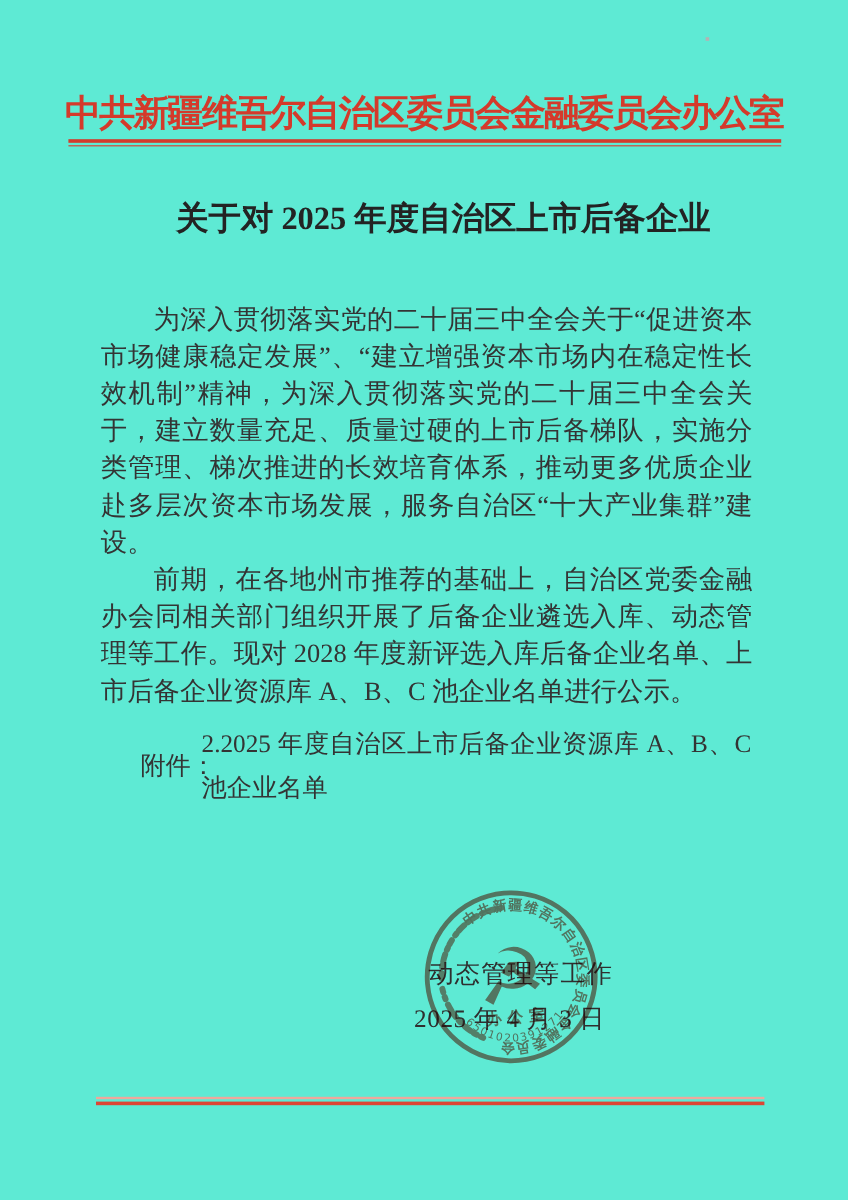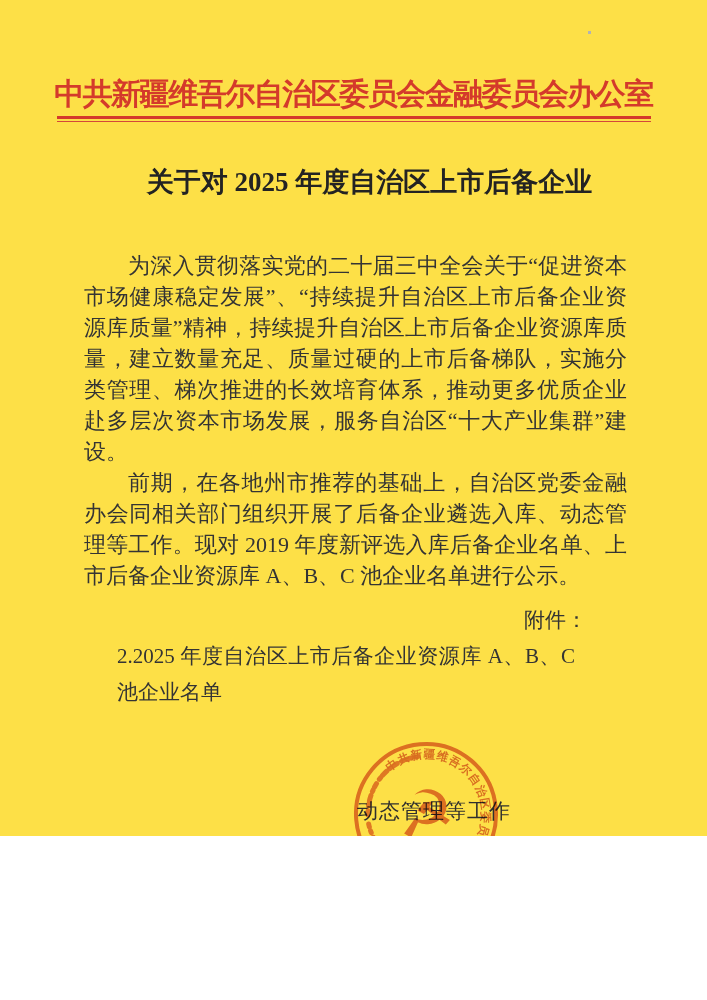--- a/index.html
+++ b/index.html
@@ -1,19 +1,19 @@
 <!DOCTYPE html>
 <html><head>
 <meta charset="utf-8">
 <style>
   html, body { margin: 0; padding: 0; background: #ffffff; }
   .page {
     position: relative;
-    width: 707px; height: 836px;
-    background: #fde047;
+    width: 707px; height: 1000px;
+    background: #5eead4;
     overflow: hidden;
     font-family: "Liberation Serif", "DejaVu Serif", serif;
     color: #343434;
   }
 
   
   .letterhead {
     position: absolute; top: 74px; left: 0; width: 707px;
     text-align: center;
     font-size: 30px; font-weight: bold; letter-spacing: -1.5px;
@@ -46,22 +46,22 @@
   .body-text {
     position: absolute; top: 250px; left: 84px; width: 543px;
     font-size: 22px; line-height: 31px;
     text-align: justify;
   }
   .body-text p { margin: 0; text-indent: 2em; }
 
   
   .attachments {
     position: absolute; top: 602px; left: 117px;
-    display: flex; align-items: flex-end;
-    font-size: 21px; line-height: 36px; flex-direction: column;
+    display: flex; align-items: center;
+    font-size: 21px; line-height: 36px;
   }
   .att-label { flex: none; margin-right: -12px; white-space: nowrap; }
   .att-items { width: 458px; }
   .att-item { }
   .att-item-justify { text-align: justify; }
 
   
   .signature {
     position: absolute; left: 357px; top: 797px;
     font-size: 21px; letter-spacing: 1px; color: #2f2f2f;
@@ -111,22 +111,22 @@
 
   <div class="head-rule"></div>
 
   <div class="speck"></div>
 
   <h1 class="title">
     <span class="tline">关于对 2025 年度自治区上市后备企业</span>
   </h1>
 
   <div class="body-text">
-    <p>为深入贯彻落实党的二十届三中全会关于“促进资本市场健康稳定发展”、“持续提升自治区上市后备企业资源库质量”精神，持续提升自治区上市后备企业资源库质量，建立数量充足、质量过硬的上市后备梯队，实施分类管理、梯次推进的长效培育体系，推动更多优质企业赴多层次资本市场发展，服务自治区“十大产业集群”建设。</p>
-    <p>前期，在各地州市推荐的基础上，自治区党委金融办会同相关部门组织开展了后备企业遴选入库、动态管理等工作。现对 2019 年度新评选入库后备企业名单、上市后备企业资源库 A、B、C 池企业名单进行公示。</p>
+    <p>为深入贯彻落实党的二十届三中全会关于“促进资本市场健康稳定发展”、“建立增强资本市场内在稳定性长效机制”精神，为深入贯彻落实党的二十届三中全会关于，建立数量充足、质量过硬的上市后备梯队，实施分类管理、梯次推进的长效培育体系，推动更多优质企业赴多层次资本市场发展，服务自治区“十大产业集群”建设。</p>
+    <p>前期，在各地州市推荐的基础上，自治区党委金融办会同相关部门组织开展了后备企业遴选入库、动态管理等工作。现对 2028 年度新评选入库后备企业名单、上市后备企业资源库 A、B、C 池企业名单进行公示。</p>
   </div>
 
   <div class="attachments">
     <span class="att-label">附件：</span>
     <div class="att-items">
       <div class="att-item att-item-justify">2.2025 年度自治区上市后备企业资源库 A、B、C 池企业名单</div>
     </div>
   </div>
 
   <div class="signature">动态管理等工作</div>

